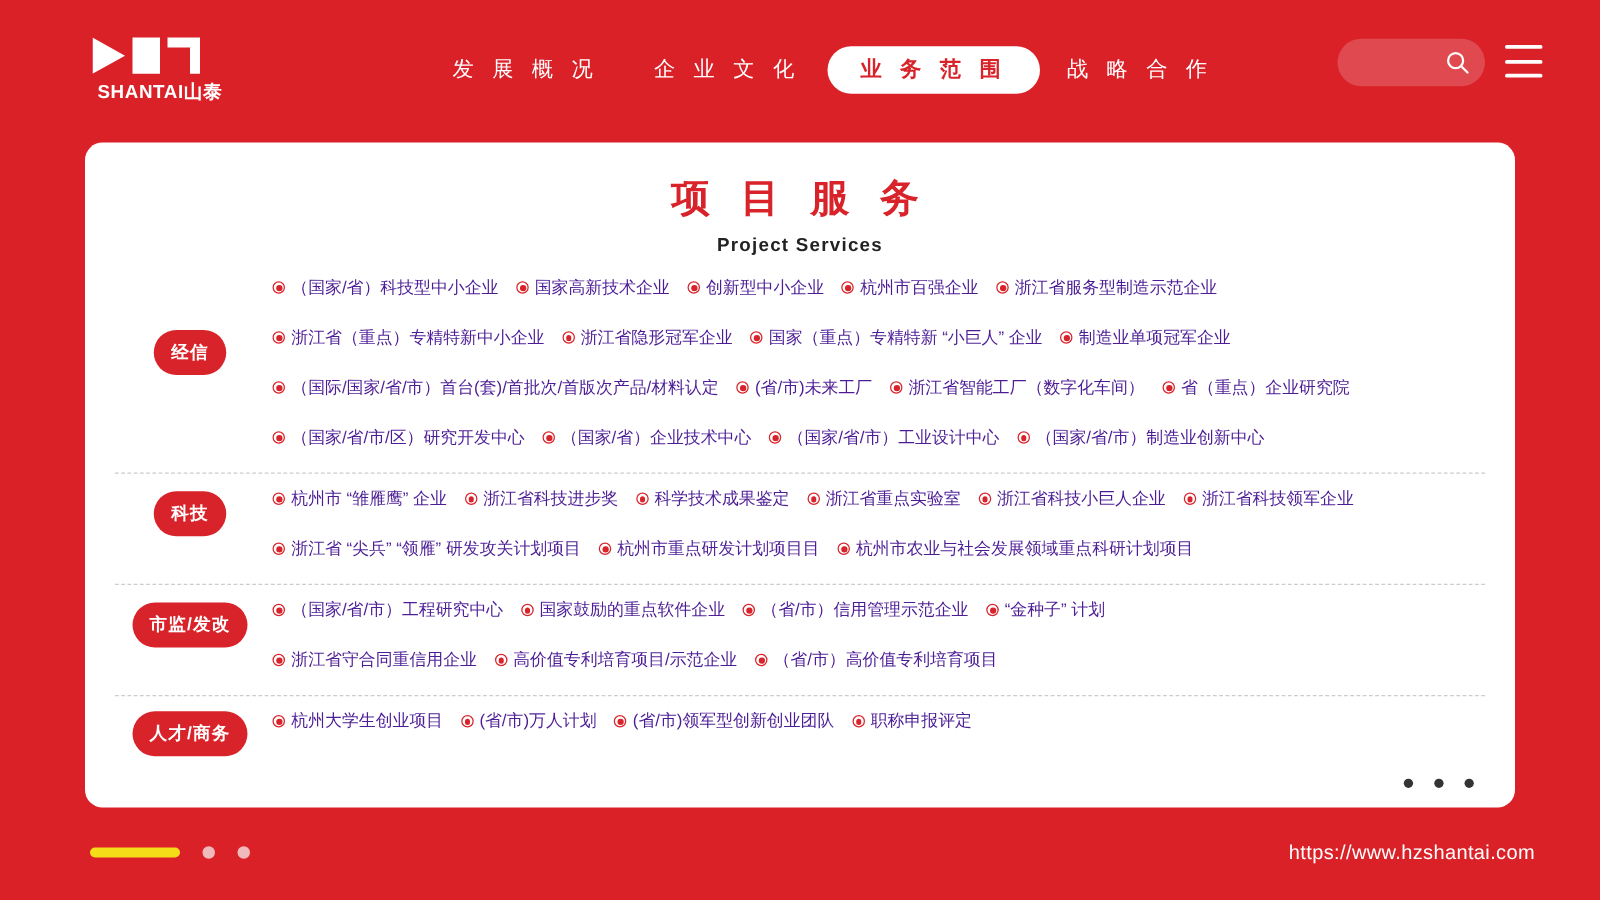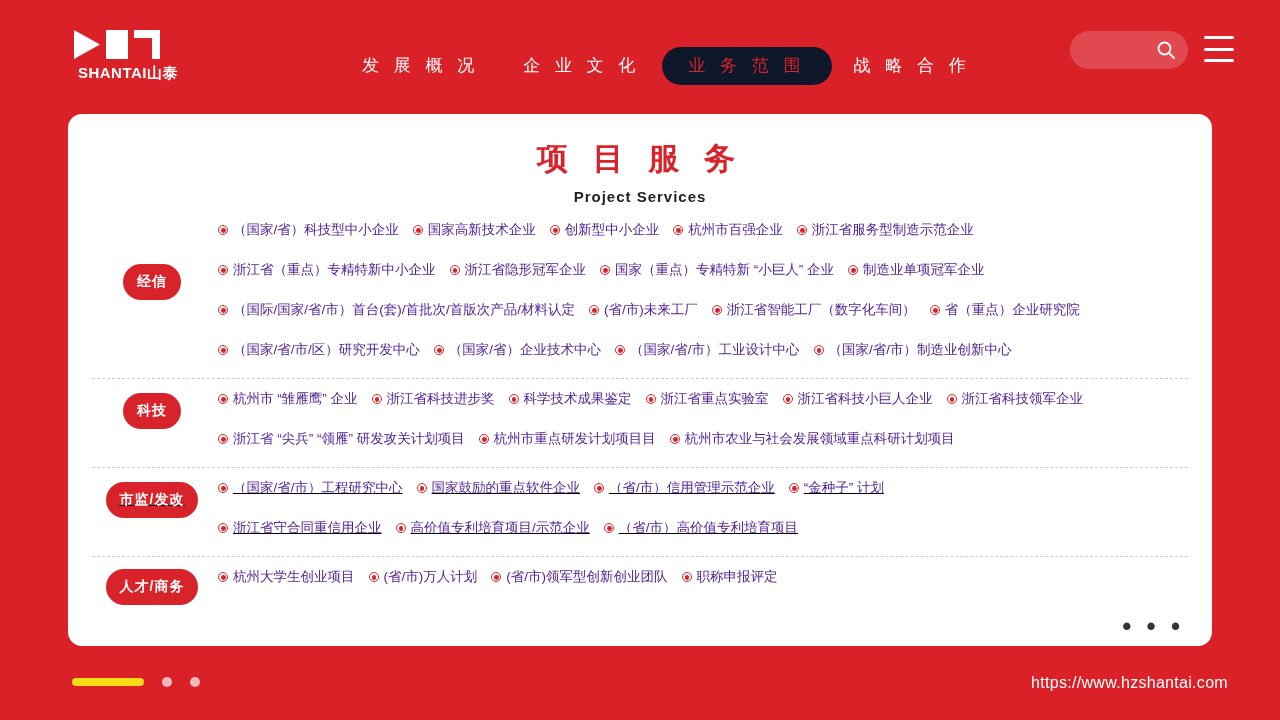--- a/index.html
+++ b/index.html
@@ -37,40 +37,41 @@
   .logo-text {
     color: #ffffff;
     font-size: 15px;
     font-weight: bold;
     letter-spacing: 0.5px;
     margin-top: 3px;
   }
 
   .nav {
     position: absolute;
-    left: 340px; top: 16px;
+    left: 340px; top: 6px;
     height: 100px;
     display: flex;
     align-items: center;
     gap: 0px;
   }
   .nav-item {
     color: #ffffff;
     font-size: 17px;
     letter-spacing: 5px;
     padding: 0 22px;
     height: 38px;
     line-height: 38px;
     white-space: nowrap;
   }
   .nav-item.active {
-    background: #0f172a;
+    background: #ffffff;
     color: #d9232a;
     border-radius: 19px;
     padding: 0 26px;
+    font-weight: bold;
   }
 
   .search-box {
     position: absolute;
     right: 92px; top: 31px;
     width: 118px; height: 38px;
     background: #e0494f;
     border-radius: 19px;
   }
   .search-icon {
@@ -399,21 +400,21 @@
           <span class="item">
               <span class="bullet"></span>
               <span>杭州市农业与社会发展领域重点科研计划项目</span>
             </span>
         </div>
       </div>
     </div>
 
     <div class="group-sep"></div>
 
-    <div class="group" style="min-height:88px;text-decoration:underline;">
+    <div class="group" style="min-height:88px;">
       <div class="tag-col" style="padding-top:14px;">
         <span class="tag">市监/发改</span>
       </div>
       <div class="items">
         <div class="row">
           <span class="item">
               <span class="bullet"></span>
               <span>（国家/省/市）工程研究中心</span>
             </span>
           <span class="item">

